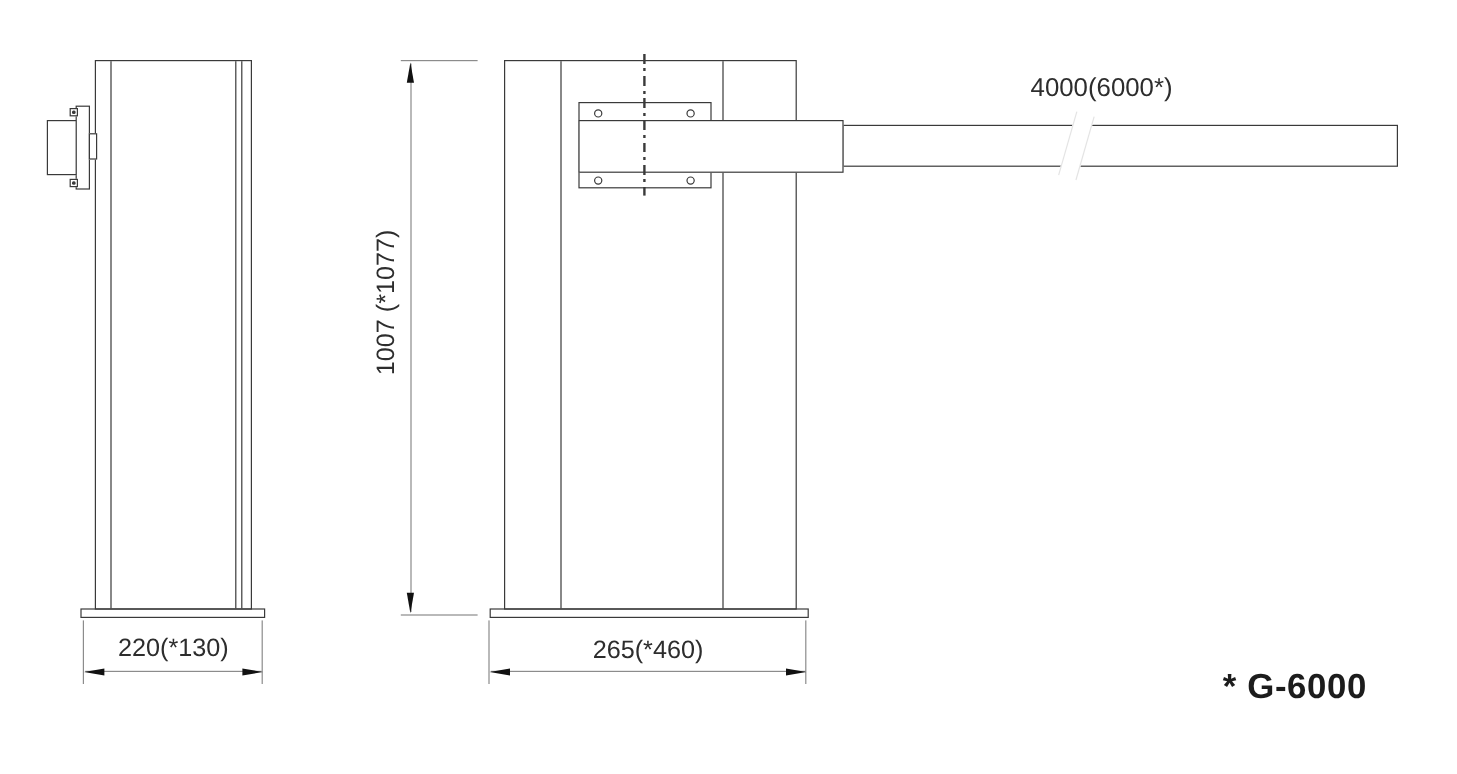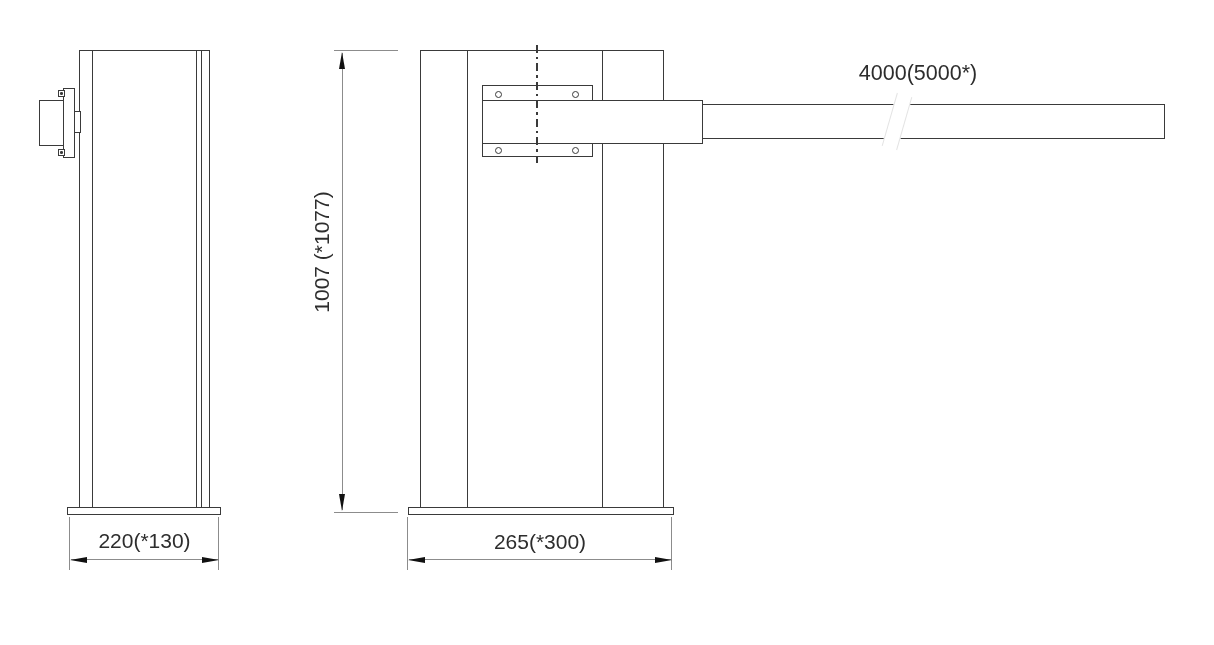--- a/index.html
+++ b/index.html
@@ -96,19 +96,20 @@
     <div class="break z5" style="left:889px;top:94px;width:16px;height:55px"></div>
     <div class="centerline z6" style="left:536px;top:45px;height:118px"></div>
   </div>
 
   <div>
     <div class="ext-v" style="left:407px;top:517px;height:53px"></div>
     <div class="ext-v" style="left:671px;top:517px;height:53px"></div>
     <div class="dim-h" style="left:409px;top:559px;width:262px"></div>
     <div class="arr left" style="left:408px;top:556.5px"></div>
     <div class="arr right" style="left:655px;top:556.5px"></div>
-    <div class="dim-label" style="left:408px;top:530px;width:264px">265(*300)</div>
+    <div class="dim-label" style="left:408px;top:530px;width:264px">265(*460)</div>
   </div>
 
-  <div class="dim-label z7" style="left:818px;top:61px;width:200px;font-size:21.5px">4000(5000*)</div>
+  <div class="dim-label z7" style="left:818px;top:61px;width:200px;font-size:21.5px">4000(6000*)</div>
 
+  <div class="model-note" style="left:1019px;top:557px">* G-6000</div>
 
 </div>
 
 </body></html>

